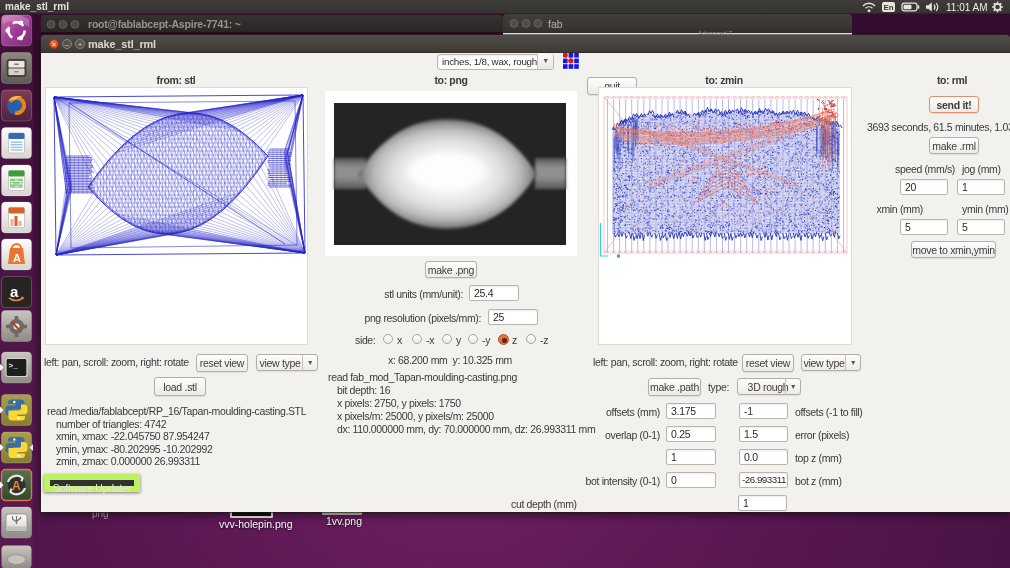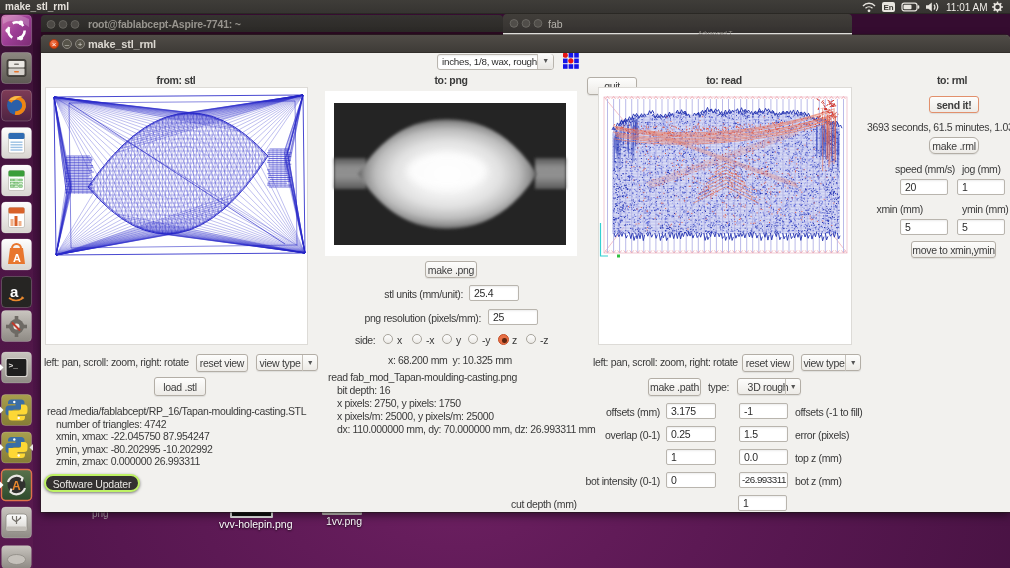--- a/index.html
+++ b/index.html
@@ -223,21 +223,21 @@
     <rect x="6" y="526.5" width="21" height="4.5" rx="2" fill="#c2beb8"></rect>
     <path d="M16.5 516 v8 M16.5 522 l-4 -3 M16.5 521.5 l4 -3.5 M12.5 516 v3 M20.5 516.5 v2.5" stroke="#76726c" stroke-width="1.2" fill="none"></path>
     <rect x="1.5" y="545.5" width="30" height="23" rx="4" fill="url(#lgt)"></rect>
     <ellipse cx="16.5" cy="559.5" rx="9" ry="5" fill="#c5c1bb" stroke="#8e8a84" stroke-width="0.8"></ellipse>
     <path d="M0 364.0 l3.5 3.5 l-3.5 3.5 Z" fill="#fff"></path>
     <path d="M0 406.5 l3.5 3.5 l-3.5 3.5 Z" fill="#fff"></path>
     <path d="M0 444.0 l3.5 3.5 l-3.5 3.5 Z" fill="#fff"></path>
     <path d="M0 481.5 l3.5 3.5 l-3.5 3.5 Z" fill="#fff"></path>
     <path d="M33 444 l-3.5 3.5 l3.5 3.5 Z" fill="#e8e6e2"></path>
   </svg>
-<div class="abs" style="left:44px;top:474px;width:96px;height:18px;background:#333130;border:2px solid #bef264;border-radius:9px;z-index:45;color:#e8e6e2;font-size:10.5px;text-align:center;line-height:17px;letter-spacing:-0.2px;box-shadow:0 1px 3px rgba(0,0,0,0.5)">Software Updater</div>
+<div class="abs" style="left:44px;top:474px;width:96px;height:18px;background:#333130;border:6px solid #bef264;border-radius:0;z-index:45;color:#e8e6e2;font-size:10.5px;text-align:center;line-height:17px;letter-spacing:-0.2px;box-shadow:0 1px 3px rgba(0,0,0,0.5)">Software Updater</div>
 <div id="win" class="abs">
     <div id="titlebar">
       <span class="t">make_stl_rml</span>
       <span class="wbtn" style="left:8px;background:radial-gradient(circle at 35% 30%,#f37950,#dd4814 70%);border:1px solid #a8380f;color:#fff">×</span>
       <span class="wbtn" style="left:21px;background:#565349;border:1px solid #8a8680;color:#d8d5d0">–</span>
       <span class="wbtn" style="left:34px;background:#565349;border:1px solid #8a8680;color:#d8d5d0">+</span>
     </div>
     <div class="abs" style="left:0;top:18px;width:969px;height:459px;background:#f2f1ee;overflow:hidden">
       <div class="fld" style="left:396px;top:1px;width:117px;height:16px;border-radius:3px;font-size:9.8px;letter-spacing:-0.25px">inches, 1/8, wax, rough<span style="position:absolute;right:0;top:-1px;width:16px;height:15px;background:linear-gradient(#fbfbfa,#e8e6e2);border-left:1px solid #c5c1ba;border-radius:0 3px 3px 0;text-align:center;line-height:14px;font-size:7px;color:#555">▼</span></div>
       <svg class="abs" style="left:522px;top:0px" width="17" height="17" viewBox="563 53 17 17">
@@ -247,21 +247,21 @@
         <rect x="563.0" y="58.6" width="4.6" height="4.6" fill="#1515e8"></rect>
         <circle cx="570.8000000000001" cy="60.800000000000004" r="2.6" fill="#e81515"></circle>
         <rect x="574.2" y="58.6" width="4.6" height="4.6" fill="#1515e8"></rect>
         <rect x="563.0" y="64.2" width="4.6" height="4.6" fill="#1515e8"></rect>
         <rect x="568.6" y="64.2" width="4.6" height="4.6" fill="#1515e8"></rect>
         <rect x="574.2" y="64.2" width="4.6" height="4.6" fill="#1515e8"></rect>
       </svg>
       <div class="btn" style="left:546px;top:0px;width:50px;height:18px;line-height:17px;margin-top:24px;">quit</div>
       <div class="lbl bold" style="left:260px;top:21px;width:300px;text-align:center">to: png</div>
       <div class="lbl bold" style="left:-15px;top:21px;width:300px;text-align:center">from: stl</div>
-      <div class="lbl bold" style="left:533px;top:21px;width:300px;text-align:center">to: read</div>
+      <div class="lbl bold" style="left:533px;top:21px;width:300px;text-align:center">to: zmin</div>
       <div class="lbl bold" style="left:761px;top:21px;width:300px;text-align:center">to: rml</div>
       <div class="canvas" style="left:4px;top:34px;width:263px;height:258px"></div>
       <div class="canvas" style="left:557px;top:34px;width:254px;height:258px"></div>
     </div>
   </div>
 <div class="abs" style="left:0;top:0;width:1010px;height:512px;z-index:30;pointer-events:none">
     <svg style="position:absolute;left:45px;top:87px" width="263" height="258" viewBox="0 0 263 258">
       <defs>
         <clipPath id="lensclip">
           <path d="M43 100Q133 -30.5 223 69Q133 207.5 43 100Z"></path>
@@ -753,21 +753,21 @@
     <div class="fld" style="left:739px;top:449px;width:49px;height:16px;">0.0</div>
     <div class="lbl" style="left:795px;top:452px;">top z (mm)</div>
     <div class="lbl" style="left:460px;top:475px;width:200px;text-align:right">bot intensity (0-1)</div>
     <div class="fld" style="left:666px;top:472px;width:50px;height:16px;">0</div>
     <div class="fld" style="left:739px;top:472px;width:49px;height:16px;font-size:9.8px;letter-spacing:-0.5px;padding-left:2px;">-26.993311</div>
     <div class="lbl" style="left:795px;top:475px;">bot z (mm)</div>
     <div class="lbl" style="left:511px;top:498px;width:200px;text-align:left">cut depth (mm)</div>
     <div class="fld" style="left:738px;top:495px;width:49px;height:16px;">1</div>
     <div class="btn" style="left:929px;top:96px;width:50px;height:17px;line-height:16px;border:1px solid #e2906c;font-weight:bold">send it!</div>
     <div class="lbl" style="left:867px;top:121px;width:143px;overflow:hidden">3693 seconds, 61.5 minutes, 1.03 hours</div>
-    <div class="btn" style="left:929px;top:137px;width:50px;height:17px;line-height:16px;border-radius:6px;">make .rml</div>
+    <div class="btn" style="left:929px;top:137px;width:50px;height:17px;line-height:16px;">make .rml</div>
     <div class="lbl" style="left:755px;top:163px;width:200px;text-align:right">speed (mm/s)</div>
     <div class="lbl" style="left:962px;top:163px;">jog (mm)</div>
     <div class="fld" style="left:900px;top:179px;width:48px;height:16px;">20</div>
     <div class="fld" style="left:957px;top:179px;width:48px;height:16px;">1</div>
     <div class="lbl" style="left:755px;top:203px;width:168px;text-align:right">xmin (mm)</div>
     <div class="lbl" style="left:962px;top:203px;">ymin (mm)</div>
     <div class="fld" style="left:900px;top:219px;width:48px;height:16px;">5</div>
     <div class="fld" style="left:957px;top:219px;width:48px;height:16px;">5</div>
     <div class="btn" style="left:911px;top:241px;width:85px;height:17px;line-height:16px;">move to xmin,ymin</div>
   </div>

